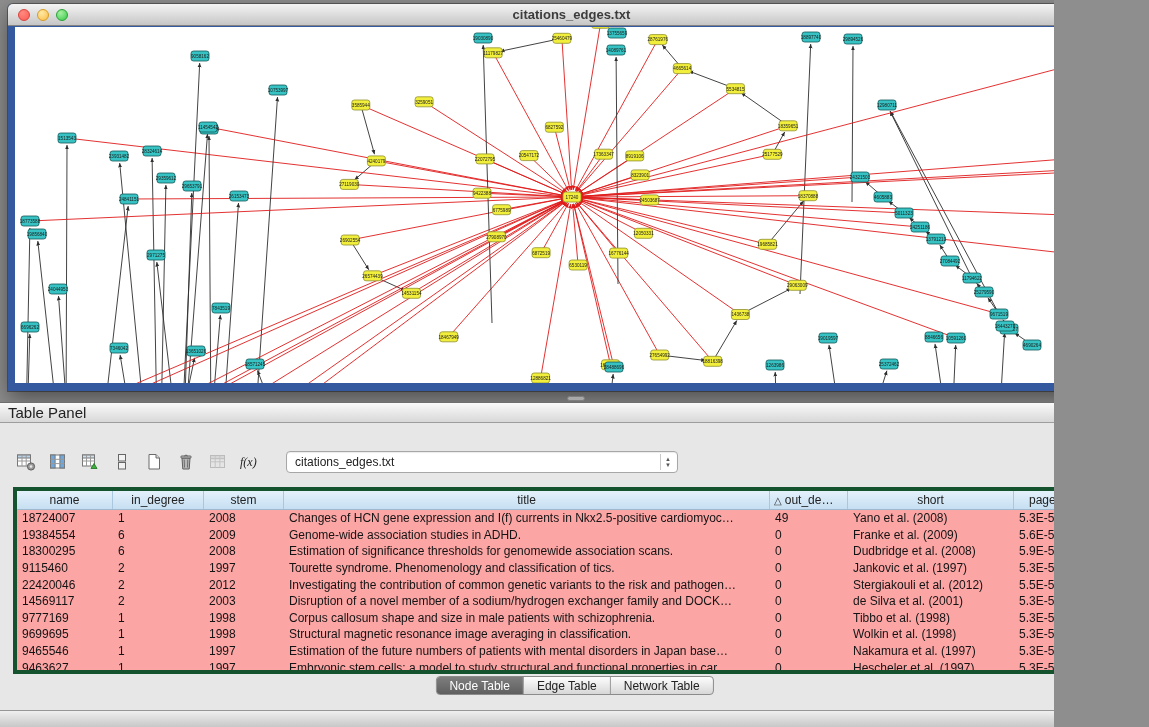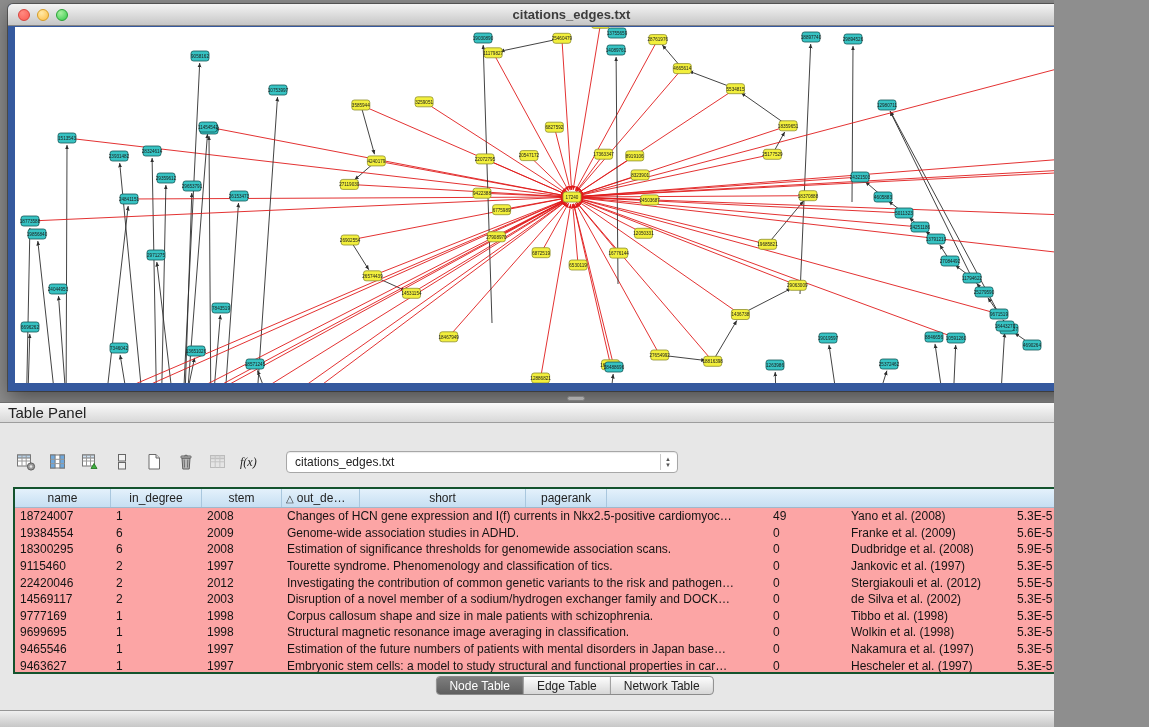--- a/index.html
+++ b/index.html
@@ -42,21 +42,21 @@
   .tool-btn { width:24px; height:24px; display:flex; align-items:center; justify-content:center; border-radius:3px; cursor:pointer; }
   .dropdown { margin-left:16px; width:392px; height:22px; background:#fff;
     border:1px solid #a7a7a7; border-radius:4px; display:flex; align-items:center;
     font-size:12px; color:#222; padding-left:8px; position:relative; cursor:pointer;
     box-shadow:inset 0 1px 1px rgba(0,0,0,.08); }
   .dd-stepper { position:absolute; right:2px; top:2px; bottom:2px; width:15px;
     display:flex; flex-direction:column; align-items:center; justify-content:center;
     border-left:1px solid #c9c9c9; color:#555; font-size:6px; line-height:6px; }
 
   .table-wrap { position:absolute; left:13px; right:13px; top:84px; height:187px;
-    background:#fff; border:2px solid #14532d; overflow:hidden; }
+    background:#fff; border:4px solid #14532d; overflow:hidden; }
   .thead { display:flex; height:19px; background:linear-gradient(#e4f1fb,#c6dff2);
     border-bottom:1px solid #9fb8cc; }
   .hcell { display:flex; align-items:center; justify-content:center; font-size:12px;
     color:#222; border-right:1px solid #a9c7de; overflow:hidden; white-space:nowrap; cursor:pointer; }
   .sort-tri { margin-right:3px; font-size:10px; color:#333; }
   .tbody { position:absolute; left:0; right:13px; top:19px; bottom:0; overflow:hidden; }
   .trow { display:flex; height:16.6px; align-items:center; background:#fca5a5; cursor:default; }
   .tcell { font-size:12px; color:#141414; overflow:hidden; white-space:nowrap; text-overflow:ellipsis; padding:0 5px; }
   .c0{width:96px;} .c1{width:91px;} .c2{width:80px;} .c3{width:486px;} .c4{width:78px;}
   .c5{width:166px; text-align:left;} .c6{width:81px;} .cf{flex:1; border-right:none;}
@@ -693,20 +693,23 @@
       <div class="thead">
         <div class="hcell c0">
             <span>name</span>
           </div>
         <div class="hcell c1">
             <span>in_degree</span>
           </div>
         <div class="hcell c2">
             <span>stem</span>
           </div>
+        <div class="hcell c3">
+            <span>title</span>
+          </div>
         <div class="hcell c4" style="justify-content:flex-start; padding-left:4px;">
           <span class="sort-tri">△</span>
           <span>out_de…</span>
         </div>
         <div class="hcell c5">
             <span>short</span>
           </div>
         <div class="hcell c6">
             <span>pagerank</span>
           </div>
@@ -762,21 +765,21 @@
             <div class="tcell c5">Stergiakouli et al. (2012)</div>
             <div class="tcell c6">5.5E-5</div>
             <div class="tcell cf"></div>
           </div>
           <div class="trow">
             <div class="tcell c0">14569117</div>
             <div class="tcell c1">2</div>
             <div class="tcell c2">2003</div>
             <div class="tcell c3">Disruption of a novel member of a sodium/hydrogen exchanger family and DOCK…</div>
             <div class="tcell c4">0</div>
-            <div class="tcell c5">de Silva et al. (2002)</div>
+            <div class="tcell c5">de Silva et al. (2001)</div>
             <div class="tcell c6">5.3E-5</div>
             <div class="tcell cf"></div>
           </div>
           <div class="trow">
             <div class="tcell c0">9777169</div>
             <div class="tcell c1">1</div>
             <div class="tcell c2">1998</div>
             <div class="tcell c3">Corpus callosum shape and size in male patients with schizophrenia.</div>
             <div class="tcell c4">0</div>
             <div class="tcell c5">Tibbo et al. (1998)</div>

